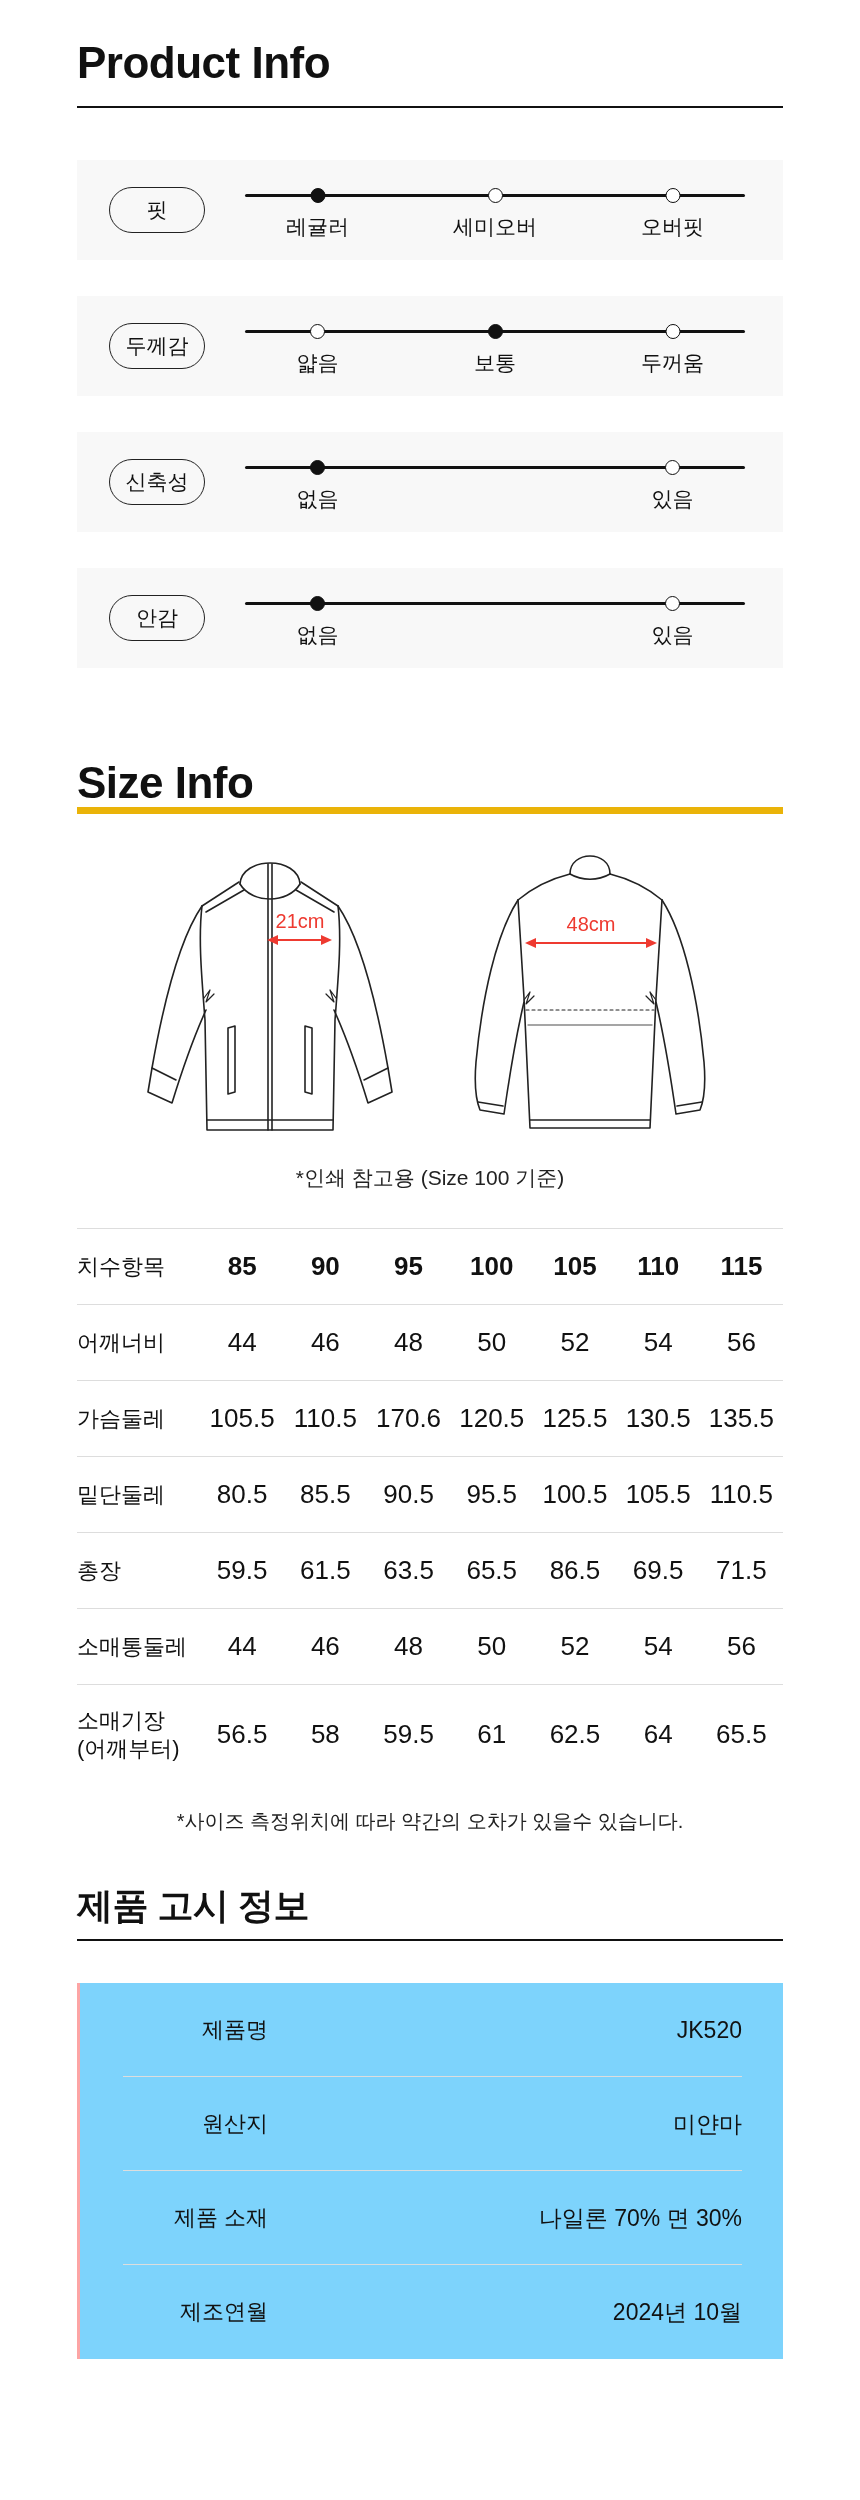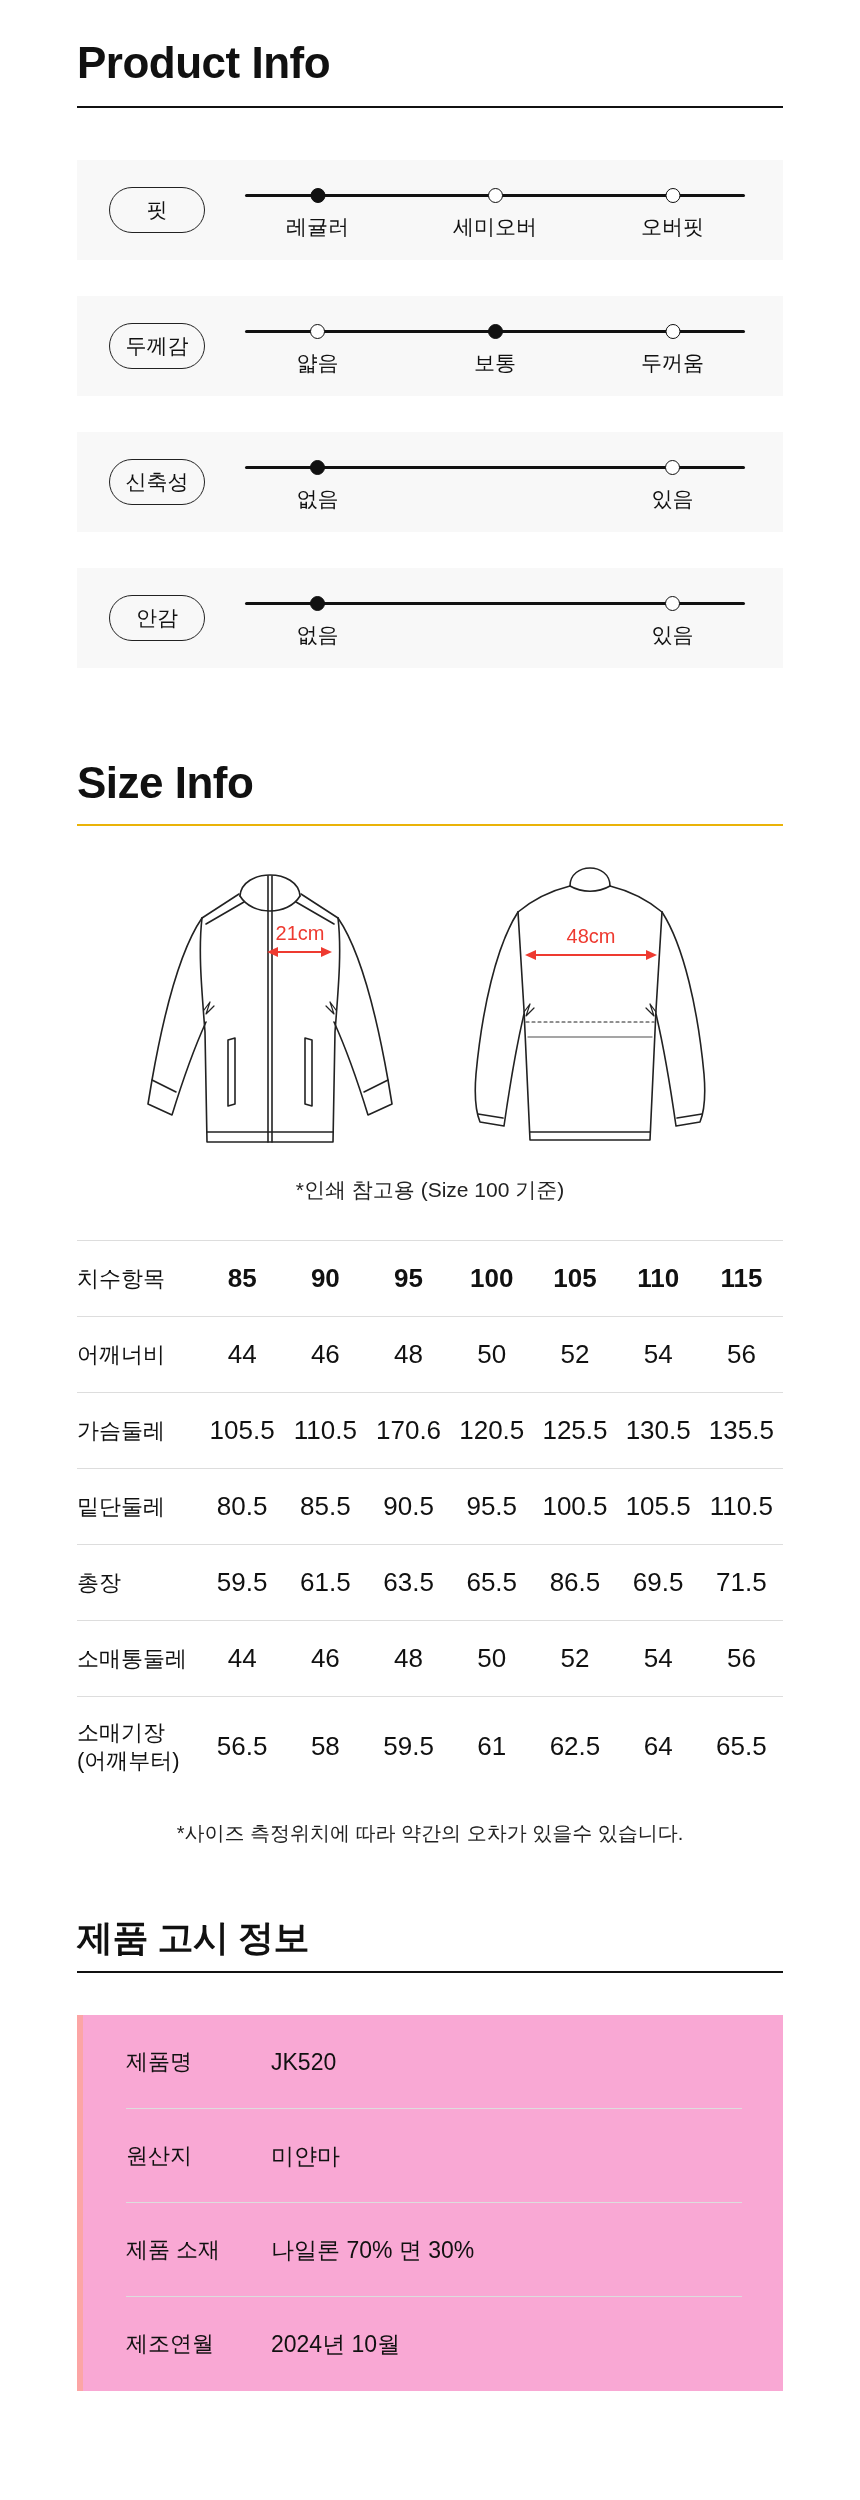--- a/index.html
+++ b/index.html
@@ -6,21 +6,21 @@
   html,body { margin:0; padding:0; }
   body {
     width:860px; min-height:2500px; background:#fff;
     font-family:"Liberation Sans","DejaVu Sans",sans-serif;
     color:#111;
   }
   .page { width:860px; padding:40px 77px 76px 77px; }
 
   
   .sec-head { border-bottom:2px solid #111; padding-bottom:20px; }
-  .sec-head.thin { border-bottom:2px solid #eab308; padding-bottom:18px; }
+  .sec-head.thin { border-bottom:7px solid #eab308; padding-bottom:1px; }
   .sec-head h1 { margin:0; font-size:44px; line-height:1.05; font-weight:700; letter-spacing:-0.5px; }
   .sec-head.kr h1 { font-size:36px; padding-bottom:0; }
   .sec-head.kr { padding-bottom:14px; }
 
   
   .attr-list { margin-top:52px; }
   .attr-card {
     background:#f8f8f8; height:100px; margin-bottom:36px;
     display:flex; align-items:center; padding:0 32px;
   }
@@ -51,22 +51,22 @@
   .size-table th, .size-table td { padding:22px 0; }
   .size-table th.col-label {
     width:17.5%; text-align:left; font-weight:400; font-size:22px; color:#111;
     white-space:pre-line; line-height:1.25;
   }
   .size-table thead th.size-h { font-weight:700; font-size:26px; text-align:center; }
   .size-table td { font-size:26px; text-align:center; font-weight:400; color:#111; }
   .table-footnote { margin:24px 0 0 0; text-align:center; font-size:20px; color:#222; }
 
   
-  .notice-section { margin-top:72px; }
-  .notice-box { margin-top:42px; background:#f9a8d4; border-left:6px solid #fca5a5; }
+  .notice-section { margin-top:52px; }
+  .notice-box { margin-top:42px; background:#7dd3fc; border-left:3px solid #fca5a5;text-align:right; }
   .notice-row { height:94px; display:flex; align-items:center; padding:0 41px 0 43px; position:relative; }
   .notice-row:not(:last-child)::after {
     content:""; position:absolute; left:43px; right:41px; bottom:0; height:1px; background:#ddd;
   }
   .notice-label { flex:none; width:145px; font-size:22px; color:#111; }
   .notice-value { flex:1; font-size:23px; color:#111; }
 </style>
 </head>
 <body>
 

